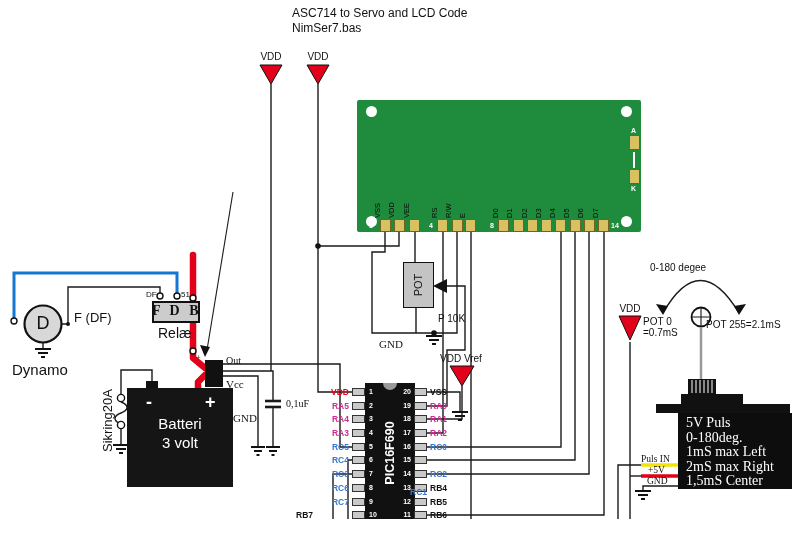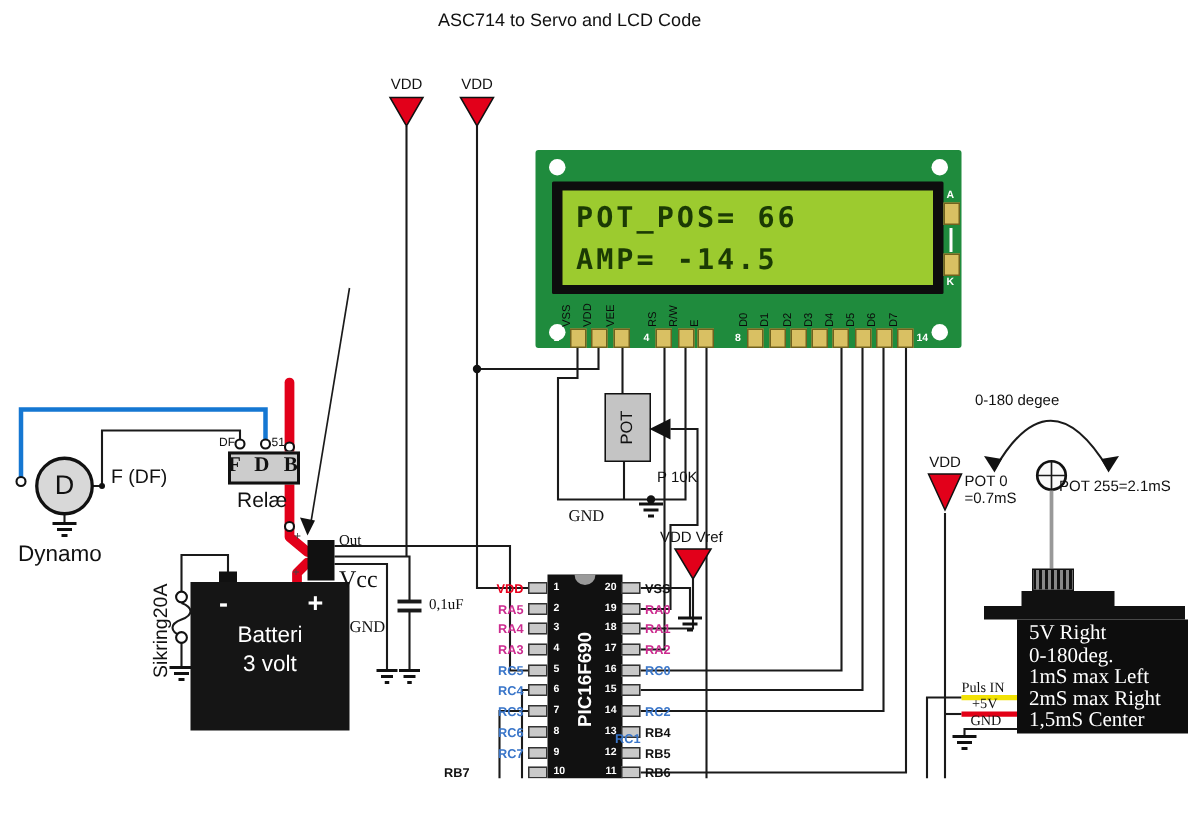--- a/index.html
+++ b/index.html
@@ -162,38 +162,33 @@
       <g>
           <line class="gline" x1="635" y1="491" x2="651" y2="491"></line>
           <line class="gline" x1="638" y1="495" x2="648" y2="495"></line>
           <line class="gline" x1="641" y1="499" x2="645" y2="499"></line>
         </g>
     </g>
   </svg>
 
   <div class="lbl" style="left:292px;top:6px;font-size:12px;line-height:15px;">
     <div>ASC714 to Servo and LCD Code</div>
+    <div>NimSer7.bas</div>
   </div>
 
   <div class="lbl" style="left:256px;top:51px;width:30px;text-align:center;font-size:10px;">VDD</div>
   <div class="lbl" style="left:303px;top:51px;width:30px;text-align:center;font-size:10px;">VDD</div>
   <div class="lbl" style="left:440px;top:353px;font-size:10px;">VDD Vref</div>
   <div class="lbl" style="left:615px;top:303px;width:30px;text-align:center;font-size:10px;">VDD</div>
 
   <div class="abs pcb">
     <div class="hole" style="left:9px;top:6px;"></div>
     <div class="hole" style="left:264px;top:6px;"></div>
     <div class="hole" style="left:9px;top:116px;"></div>
     <div class="hole" style="left:264px;top:116px;"></div>
-    <div class="screenframe">
-      <div class="screen">
-        <div class="lcdtext" style="top:7px;">POT_POS= 66</div>
-        <div class="lcdtext" style="top:35px;">AMP= -14.5</div>
-      </div>
-    </div>
     <div class="pad" style="left:23px;"></div>
     <div class="pad" style="left:37px;"></div>
     <div class="pad" style="left:52px;"></div>
     <div class="pad" style="left:80px;"></div>
     <div class="pad" style="left:95px;"></div>
     <div class="pad" style="left:108px;"></div>
     <div class="pad" style="left:141px;"></div>
     <div class="pad" style="left:156px;"></div>
     <div class="pad" style="left:170px;"></div>
     <div class="pad" style="left:184px;"></div>
@@ -224,21 +219,21 @@
   <span class="lcdlab" style="left:529px;">D2</span>
   <span class="lcdlab" style="left:543px;">D3</span>
   <span class="lcdlab" style="left:557px;">D4</span>
   <span class="lcdlab" style="left:571px;">D5</span>
   <span class="lcdlab" style="left:585px;">D6</span>
   <span class="lcdlab" style="left:600px;">D7</span>
 
 
   <div class="abs z2" style="left:205px;top:360px;width:18px;height:27px;background:#111;"></div>
   <div class="lbl serif" style="left:226px;top:355px;font-size:10px;">Out</div>
-  <div class="lbl serif" style="left:226px;top:378px;font-size:16px;">Vcc</div>
+  <div class="lbl serif" style="left:226px;top:378px;font-size:11px;">Vcc</div>
   <div class="lbl" style="left:196px;top:353px;font-size:8px;color:#444;">+</div>
   <div class="lbl" style="left:195px;top:377px;font-size:8px;color:#444;">+</div>
 
   <div class="lbl serif" style="left:286px;top:398px;font-size:10px;">0,1uF</div>
   <div class="lbl serif" style="left:233px;top:412px;font-size:11px;">GND</div>
   <div class="lbl serif" style="left:379px;top:338px;font-size:11px;">GND</div>
 
   <div class="lbl rot" style="left:388px;top:279px;width:60px;text-align:center;font-size:11px;">POT</div>
   <div class="lbl" style="left:438px;top:313px;font-size:10px;">P 10K</div>
 
@@ -336,21 +331,21 @@
     <div>POT 0</div>
     <div>=0.7mS</div>
   </div>
   <div class="lbl" style="left:706px;top:319px;font-size:10px;">POT 255=2.1mS</div>
 
   <div class="abs z2" style="left:688px;top:379px;width:28px;height:15px;background:repeating-linear-gradient(90deg,#111 0 2px,#888 2px 4px);border:1px solid #111;"></div>
   <div class="abs z2" style="left:681px;top:394px;width:62px;height:10px;background:#111;"></div>
   <div class="abs z2" style="left:656px;top:404px;width:134px;height:9px;background:#111;"></div>
   <div class="abs z2" style="left:678px;top:413px;width:114px;height:76px;background:#0d0d0d;"></div>
   <div class="lbl serif" style="left:686px;top:416px;font-size:14px;line-height:14.6px;color:#fff;z-index:3;">
-    <div>5V Right</div>
+    <div>5V Puls</div>
     <div>0-180deg.</div>
     <div>1mS max Left</div>
     <div>2mS max Right</div>
     <div>1,5mS Center</div>
   </div>
   <div class="lbl serif" style="left:641px;top:454px;font-size:9.5px;">Puls IN</div>
   <div class="lbl serif" style="left:648px;top:465px;font-size:9.5px;">+5V</div>
   <div class="lbl serif" style="left:647px;top:476px;font-size:9.5px;">GND</div>
 
 </div>

